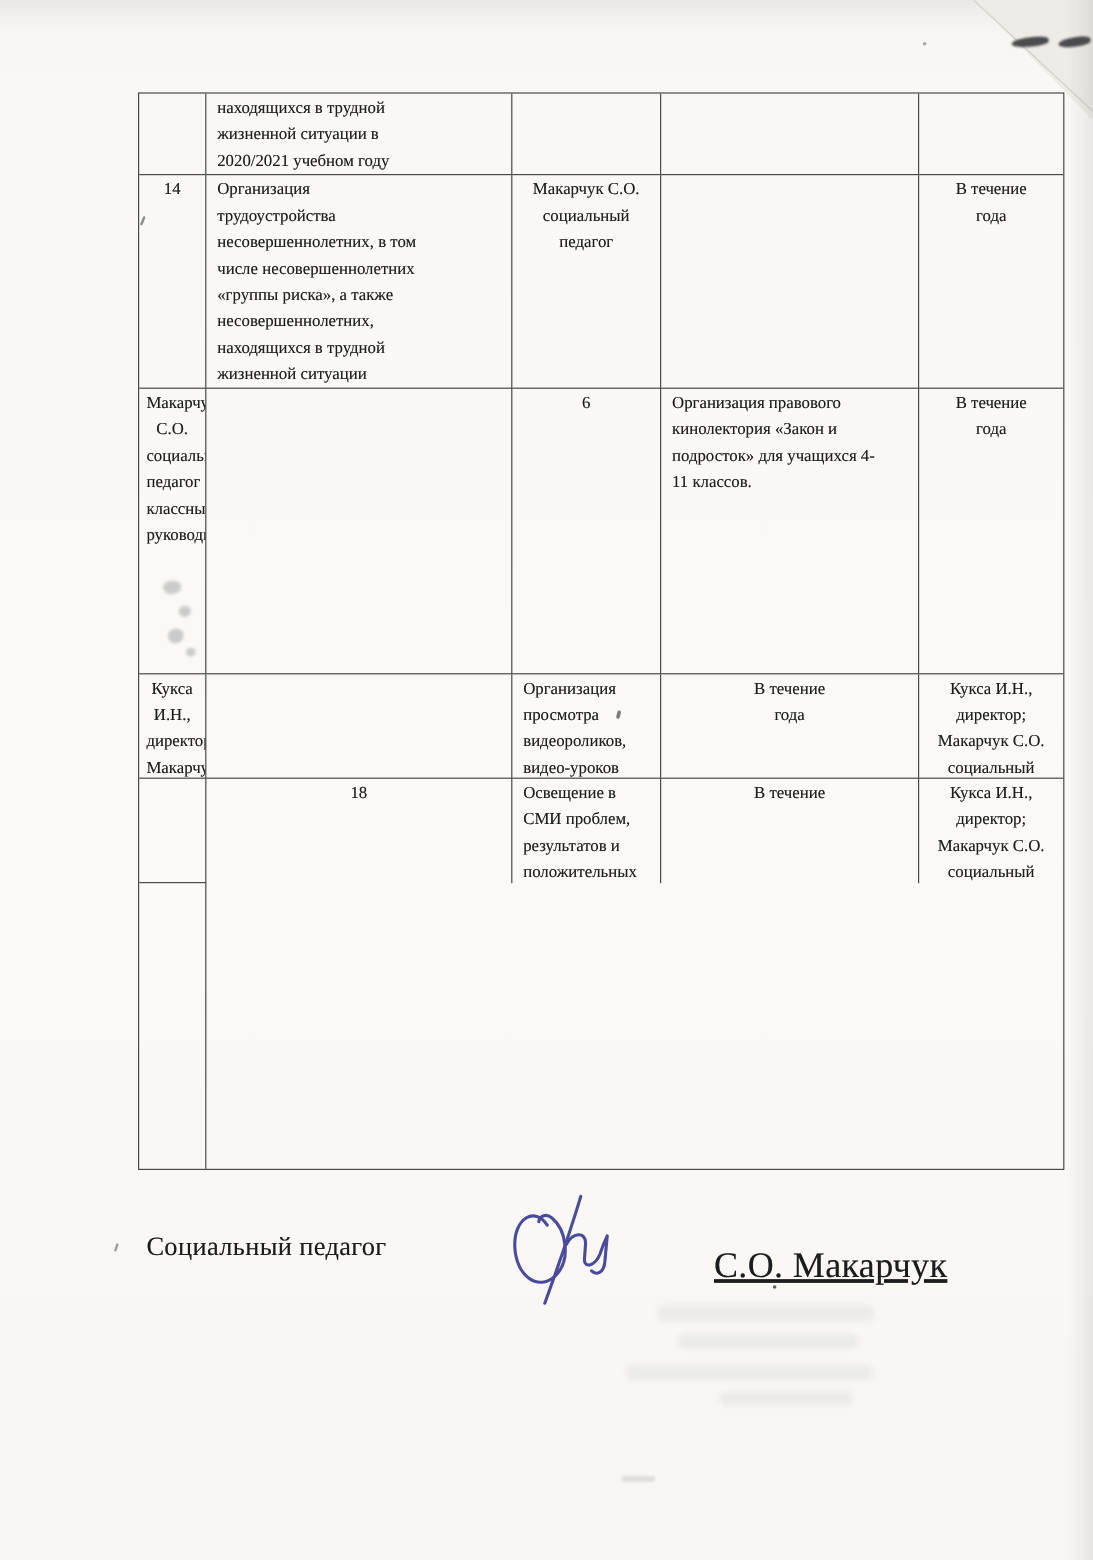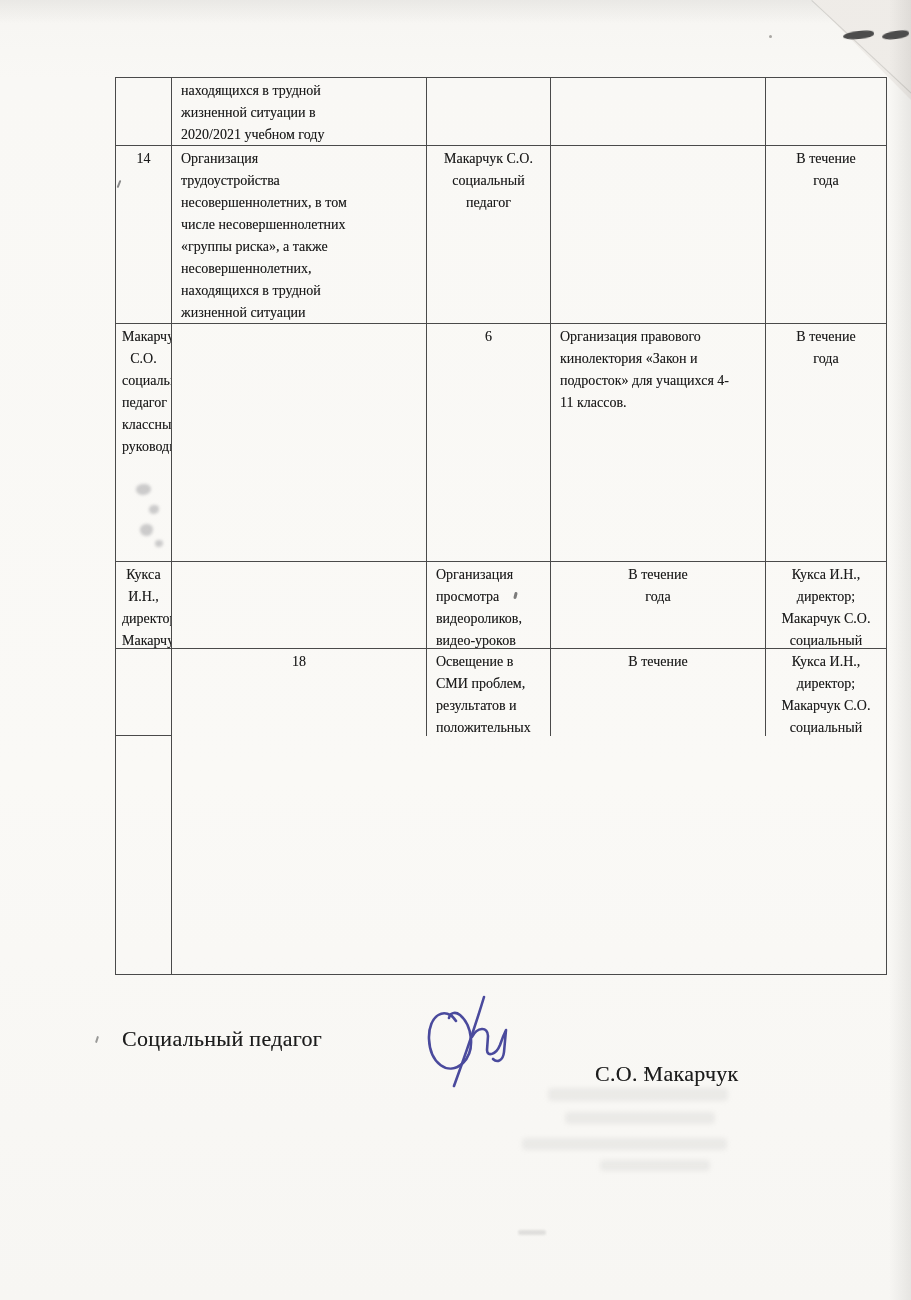--- a/index.html
+++ b/index.html
@@ -60,22 +60,22 @@
     padding:2px 6px 0 6px;white-space:pre-line;overflow:hidden;
   }
   .cell:nth-child(5n){border-right:none;}
   .cell:nth-last-child(-n+5){border-bottom:none;}
   .cell.num{text-align:center;padding-left:2px;padding-right:2px;}
   .cell.act{padding-left:9px;}
   .cell.tim,.cell.resp{text-align:center;}
   
   .footer-role{position:absolute;left:122px;top:1026px;font-size:22px;letter-spacing:.3px;
     text-shadow:0 0 .4px rgba(20,20,20,.45);}
-  .footer-name{position:absolute;left:595px;top:1061px;font-size:22px;letter-spacing:.3px;
-    text-shadow:0 0 .4px rgba(20,20,20,.45);}
+  .footer-name{position:absolute;left:595px;top:1038px;font-size:30px;letter-spacing:.3px;
+    text-shadow:0 0 .4px rgba(20,20,20,.45);text-decoration:underline;}
   .signature{position:absolute;left:420px;top:993px;width:112px;height:100px;}
 </style>
 </head>
 <body>
 
 <div class="page">
 
   <div class="top-noise"></div>
   <div class="crease-shadow"></div>
   <div class="crease-line"></div>

